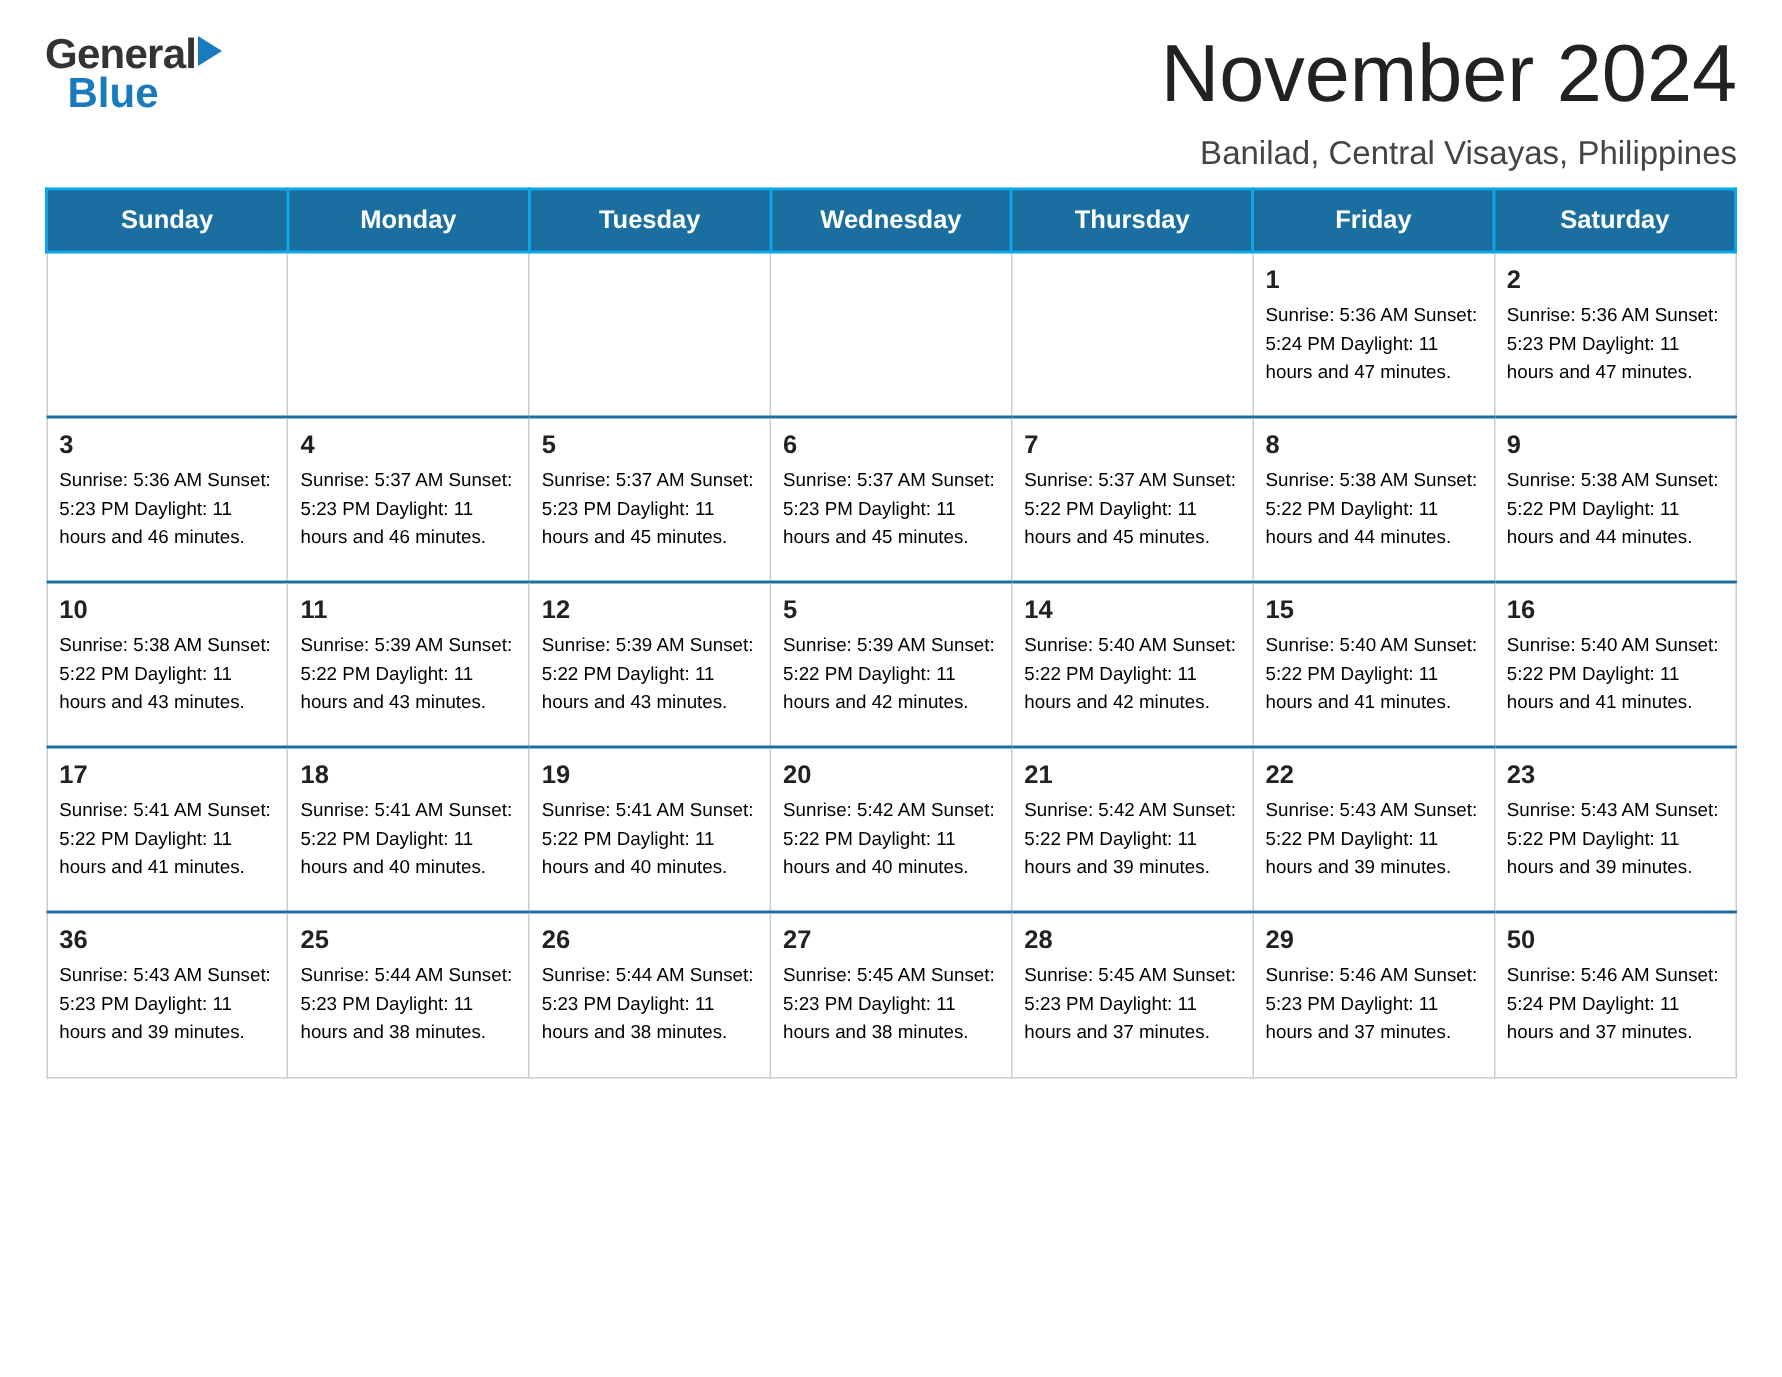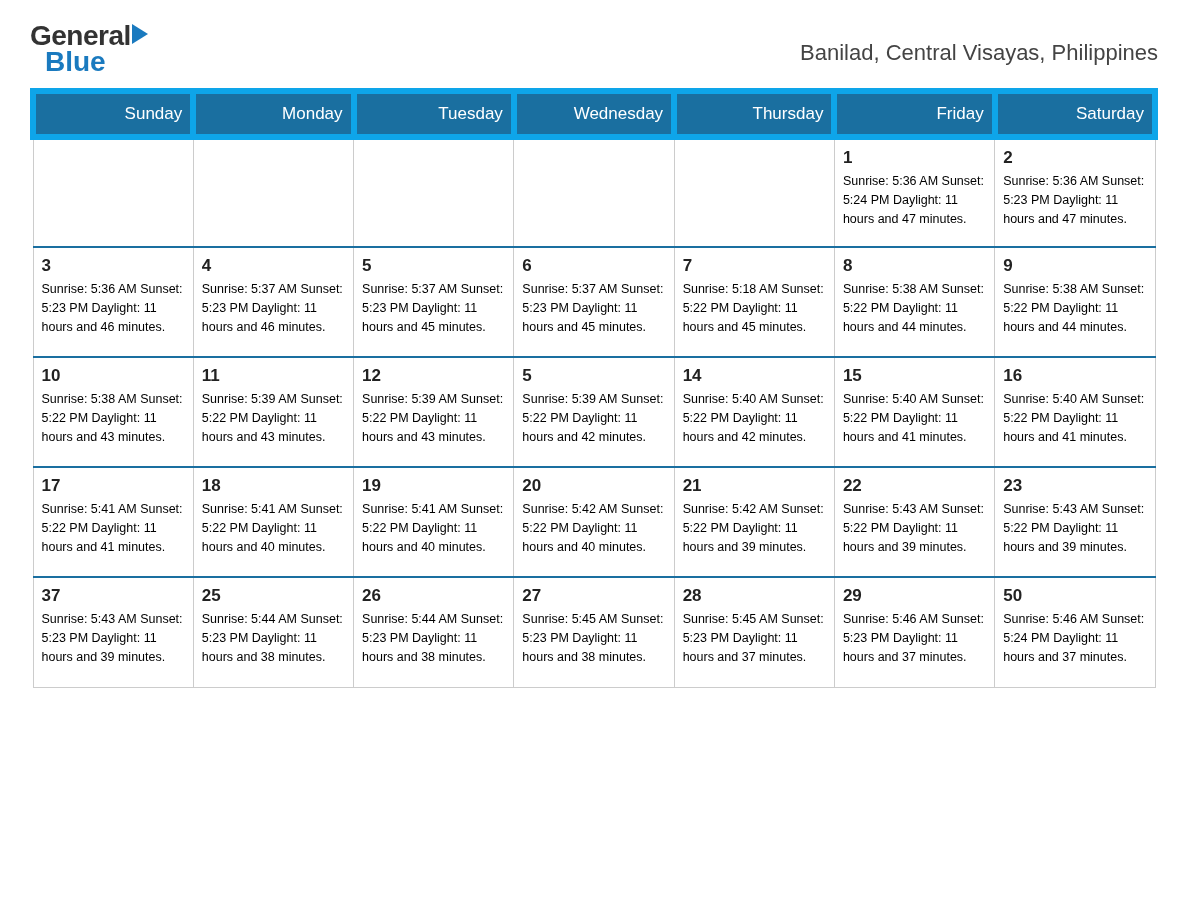--- a/index.html
+++ b/index.html
@@ -23,35 +23,35 @@
     .title-block h1 {
       font-size: 54px;
       font-weight: 400;
       color: #222;
       line-height: 1.1;
     }
     .title-block h2 {
       font-size: 22px;
       font-weight: 400;
       color: #444;
-      margin-top: 20px;
+      margin-top: 10px;
     }
     .calendar {
       width: 100%;
       border-collapse: collapse;
       margin-top: 10px;
     }
     .calendar th {
       background: #1a6fa0;
       color: #fff;
       font-size: 17px;
-      font-weight: 400;
+      font-weight: 700;
       padding: 10px 8px;
-      text-align: right;
-      border: 6px solid #0ea5e9;
+      text-align: center;
+      border: 2px solid #0ea5e9;
     }
     .calendar td {
       vertical-align: top;
       padding: 8px 8px 6px 8px;
       border: 1px solid #ccc;
       border-top: 2px solid #1a6fa0;
       width: 14.285%;
       min-height: 110px;
       font-size: 13px;
       color: #333;
@@ -112,20 +112,21 @@
 
 <div class="header">
   <div class="logo-col">
     <div class="logo-row1">
       <span class="logo-general">General</span>
       <span class="logo-triangle"></span>
     </div>
     <div class="logo-row2">Blue</div>
   </div>
   <div class="title-block">
+    <h1>November 2024</h1>
     <h2>Banilad, Central Visayas, Philippines</h2>
   </div>
 </div>
 
 <table class="calendar">
   <thead>
     <tr>
     <th>Sunday</th>
         <th>Monday</th>
         <th>Tuesday</th>
@@ -175,21 +176,21 @@
 Daylight: 11 hours and 45 minutes.</div>
         </td>
         <td>
           <span class="day-number">6</span>
           <div class="day-info">Sunrise: 5:37 AM
 Sunset: 5:23 PM
 Daylight: 11 hours and 45 minutes.</div>
         </td>
         <td>
           <span class="day-number">7</span>
-          <div class="day-info">Sunrise: 5:18 AM
+          <div class="day-info">Sunrise: 5:37 AM
 Sunset: 5:22 PM
 Daylight: 11 hours and 45 minutes.</div>
         </td>
         <td>
           <span class="day-number">8</span>
           <div class="day-info">Sunrise: 5:38 AM
 Sunset: 5:22 PM
 Daylight: 11 hours and 44 minutes.</div>
         </td>
         <td>
@@ -282,21 +283,21 @@
         </td>
         <td>
           <span class="day-number">23</span>
           <div class="day-info">Sunrise: 5:43 AM
 Sunset: 5:22 PM
 Daylight: 11 hours and 39 minutes.</div>
         </td>
       </tr>
       <tr class="week-row">
         <td>
-          <span class="day-number">37</span>
+          <span class="day-number">36</span>
           <div class="day-info">Sunrise: 5:43 AM
 Sunset: 5:23 PM
 Daylight: 11 hours and 39 minutes.</div>
         </td>
         <td>
           <span class="day-number">25</span>
           <div class="day-info">Sunrise: 5:44 AM
 Sunset: 5:23 PM
 Daylight: 11 hours and 38 minutes.</div>
         </td>

